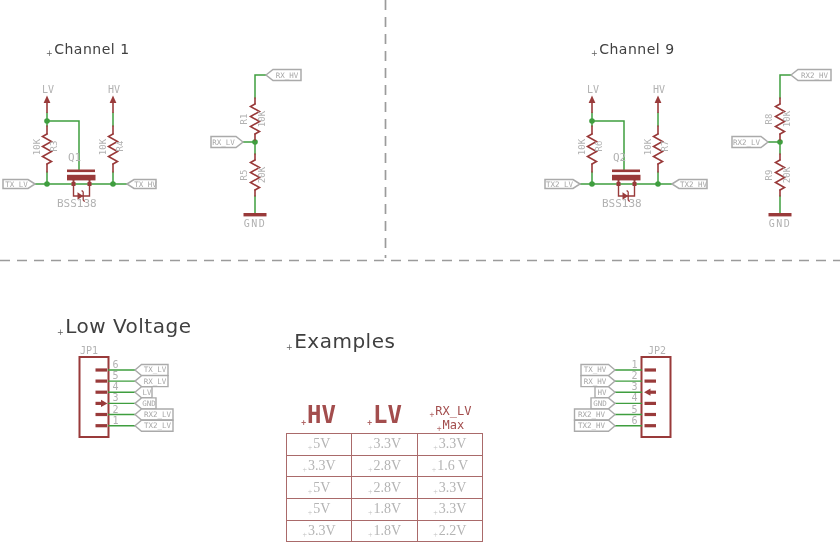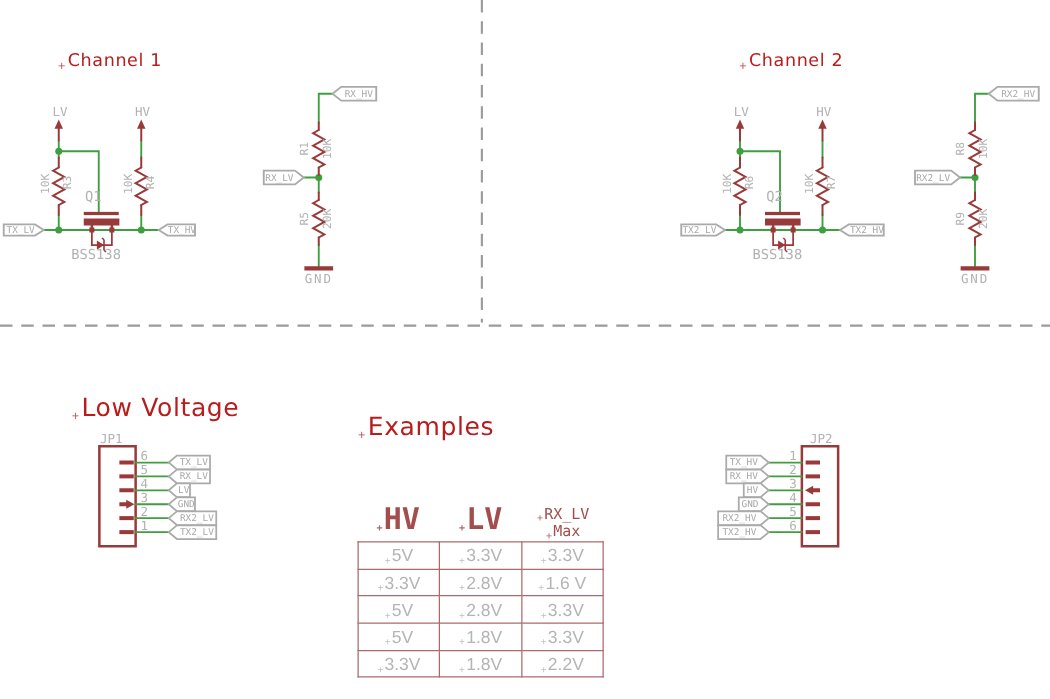--- a/index.html
+++ b/index.html
@@ -1,35 +1,35 @@
 <!DOCTYPE html>
 <html><head>
 <meta charset="utf-8">
 <style>
   html,body{margin:0;padding:0;background:#fff;}
   #canvas{position:relative;width:840px;height:559px;background:#ffffff;overflow:hidden;
           font-family:"DejaVu Sans",sans-serif;}
   #schem{position:absolute;left:0;top:0;}
-  .gtitle{position:absolute;color:#b91c1c;white-space:nowrap;letter-spacing:.5px;}
+  .gtitle{position:absolute;color:#404040;white-space:nowrap;letter-spacing:.5px;}
   .gtitle.small{font-size:14px;}
   .gtitle.big{font-size:20px;}
   .xc::before{content:"+";font-size:8px;position:relative;top:2px;margin-right:1px;opacity:.85;}
   #formula{position:absolute;left:282px;top:370px;color:#a34d4d;
            font-family:"DejaVu Sans Mono",monospace;font-size:13px;letter-spacing:1.6px;white-space:nowrap;}
   #extable{position:absolute;left:286px;top:398px;width:197px;
            font-family:"DejaVu Sans Mono",monospace;}
   .hdr-row{display:flex;align-items:flex-end;height:35px;}
   .hdr-cell{text-align:center;color:#a34d4d;}
   .hdr-cell.c1,.hdr-cell.c3{width:65px;}
   .hdr-cell.c2{width:67px;}
   .hdr-big{font-size:24px;font-weight:bold;line-height:24px;}
   .hdr-sm{font-size:12px;line-height:12px;display:block;}
   table.grid{border-collapse:collapse;width:197px;table-layout:fixed;}
   table.grid td{border:1px solid #aa6a6a;height:20.7px;padding:0;text-align:center;
-                color:#b4b4b4;font-size:14px;font-family:Liberation Sans, sans-serif;}
+                color:#b4b4b4;font-size:14px;font-family:Liberation Serif, serif;}
 </style>
 </head>
 <body>
 
 <div id="canvas">
 
 <svg id="schem" width="840" height="559" viewBox="0 0 840 559">
 
   <g stroke="#9b9b9b" stroke-width="1.7">
     <line x1="385.5" y1="0" x2="385.5" y2="258" stroke-dasharray="10 7"></line>
@@ -325,21 +325,21 @@
       <text x="600" y="405.8">GND</text>
       <text x="591.5" y="416.9">RX2_HV</text>
       <text x="591.5" y="428.1">TX2_HV</text>
     </g>
   </g>
 
   </g>
 </svg>
 
 <div class="gtitle small xc" style="left:46px;top:41px;">Channel 1</div>
-<div class="gtitle small xc" style="left:591px;top:41px;">Channel 2</div>
+<div class="gtitle small xc" style="left:591px;top:41px;">Channel 9</div>
 <div class="gtitle big xc" style="left:57px;top:314px;">Low Voltage</div>
 <div class="gtitle big xc" style="left:286px;top:329px;">Examples</div>
 
 
 <div id="extable">
   <div class="hdr-row">
     <div class="hdr-cell c1 hdr-big xc">HV</div>
     <div class="hdr-cell c2 hdr-big xc">LV</div>
     <div class="hdr-cell c3">
       <span class="hdr-sm xc">RX_LV</span>

